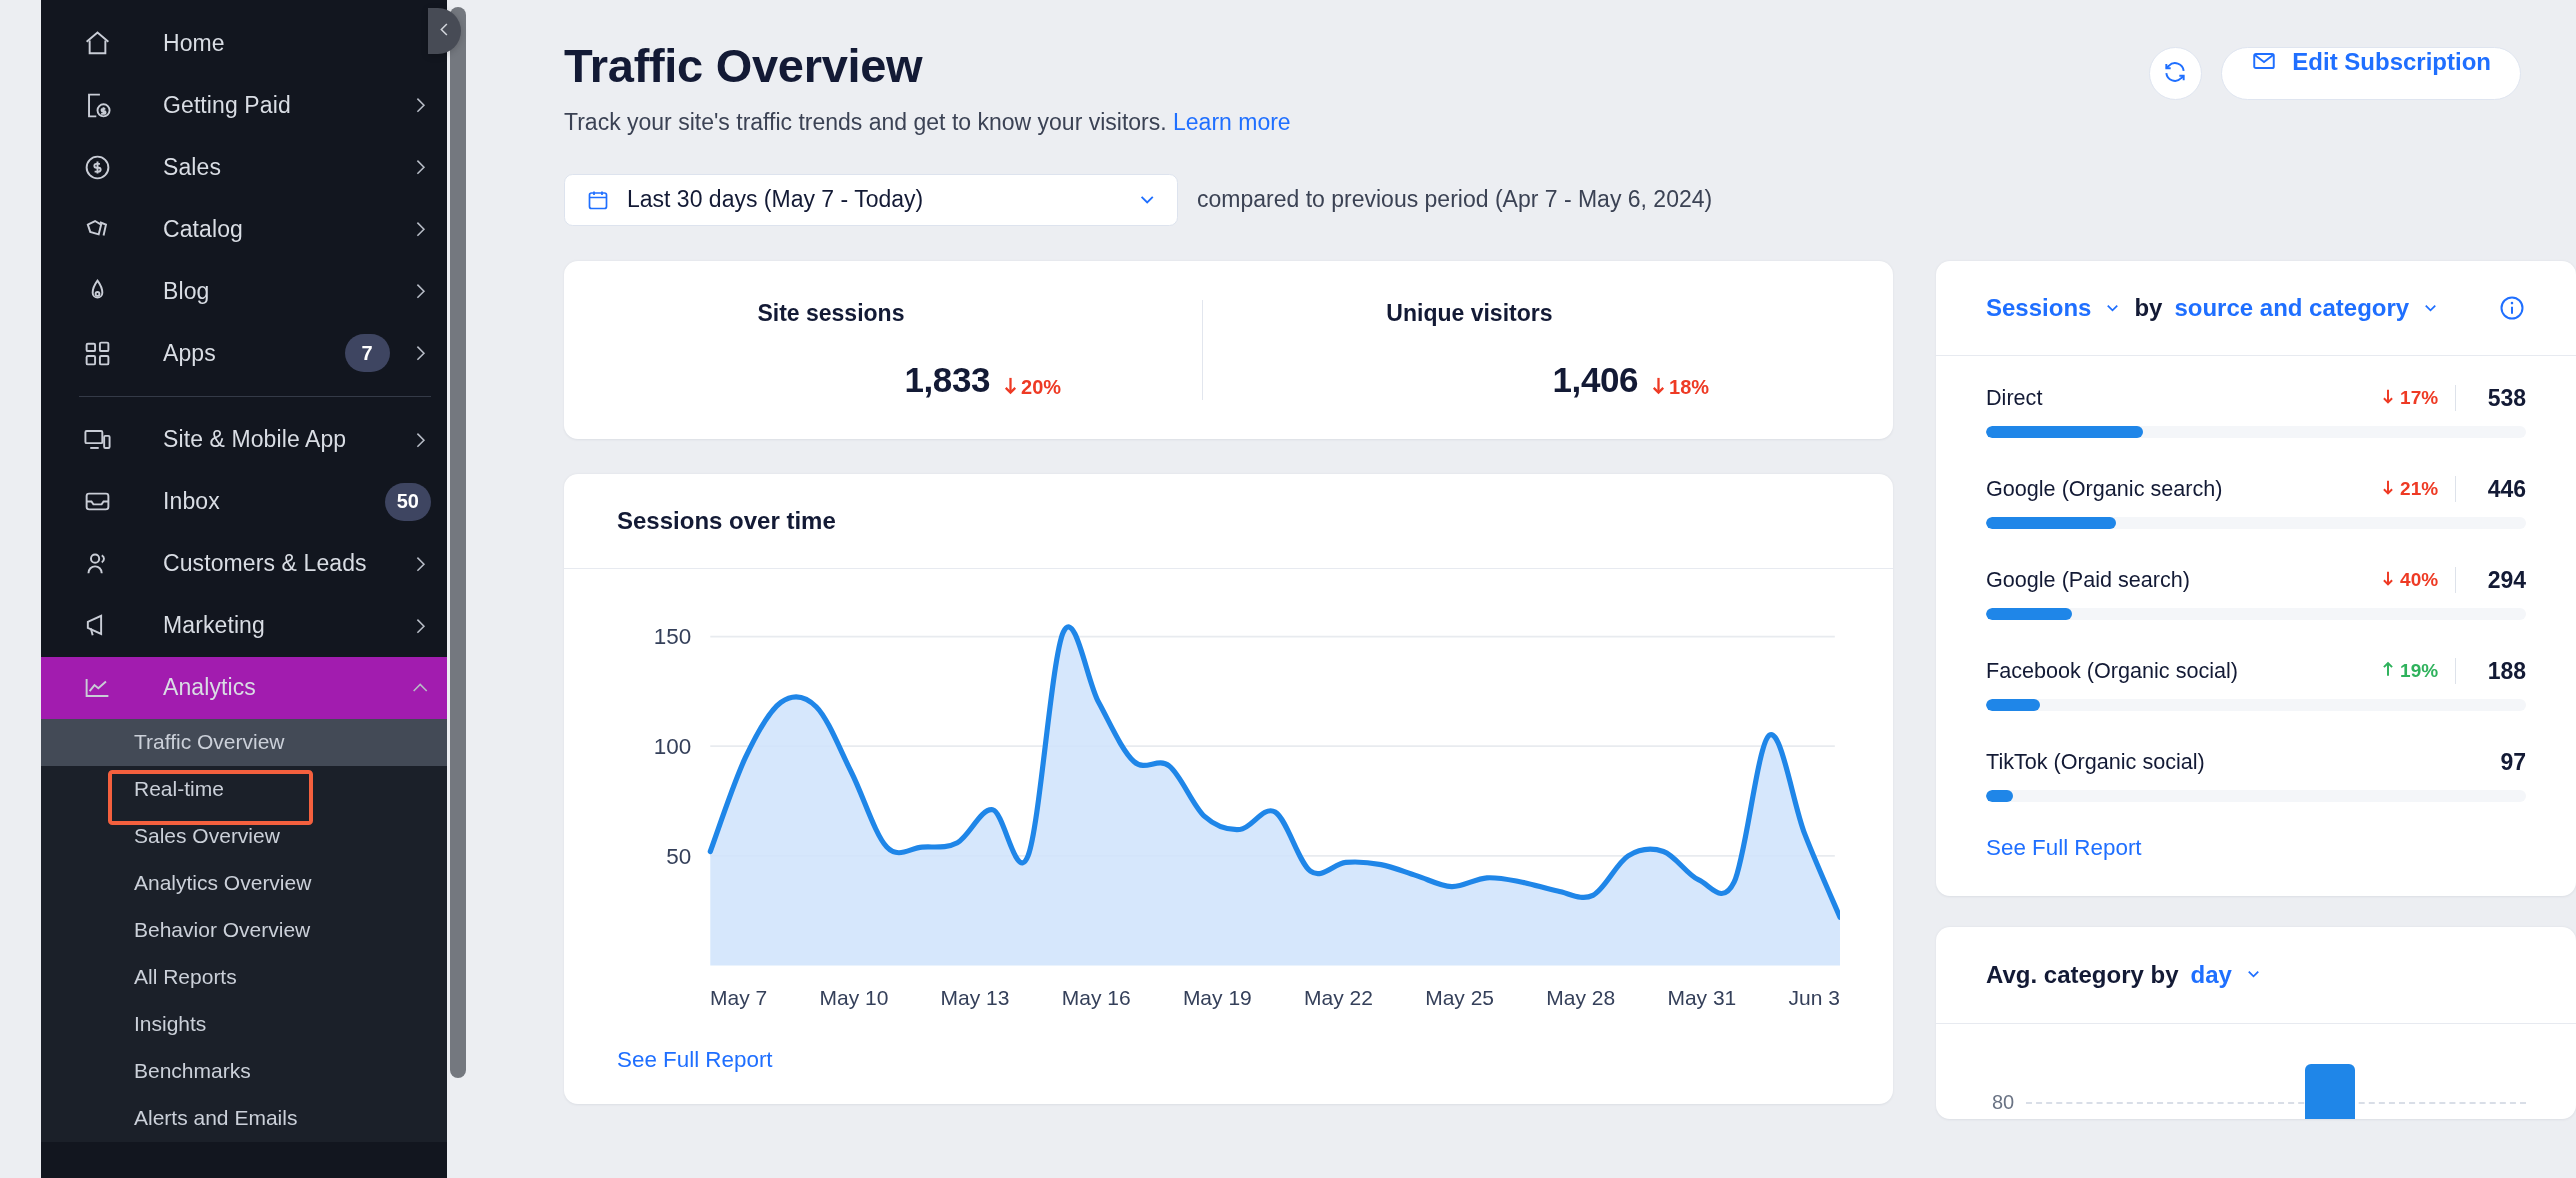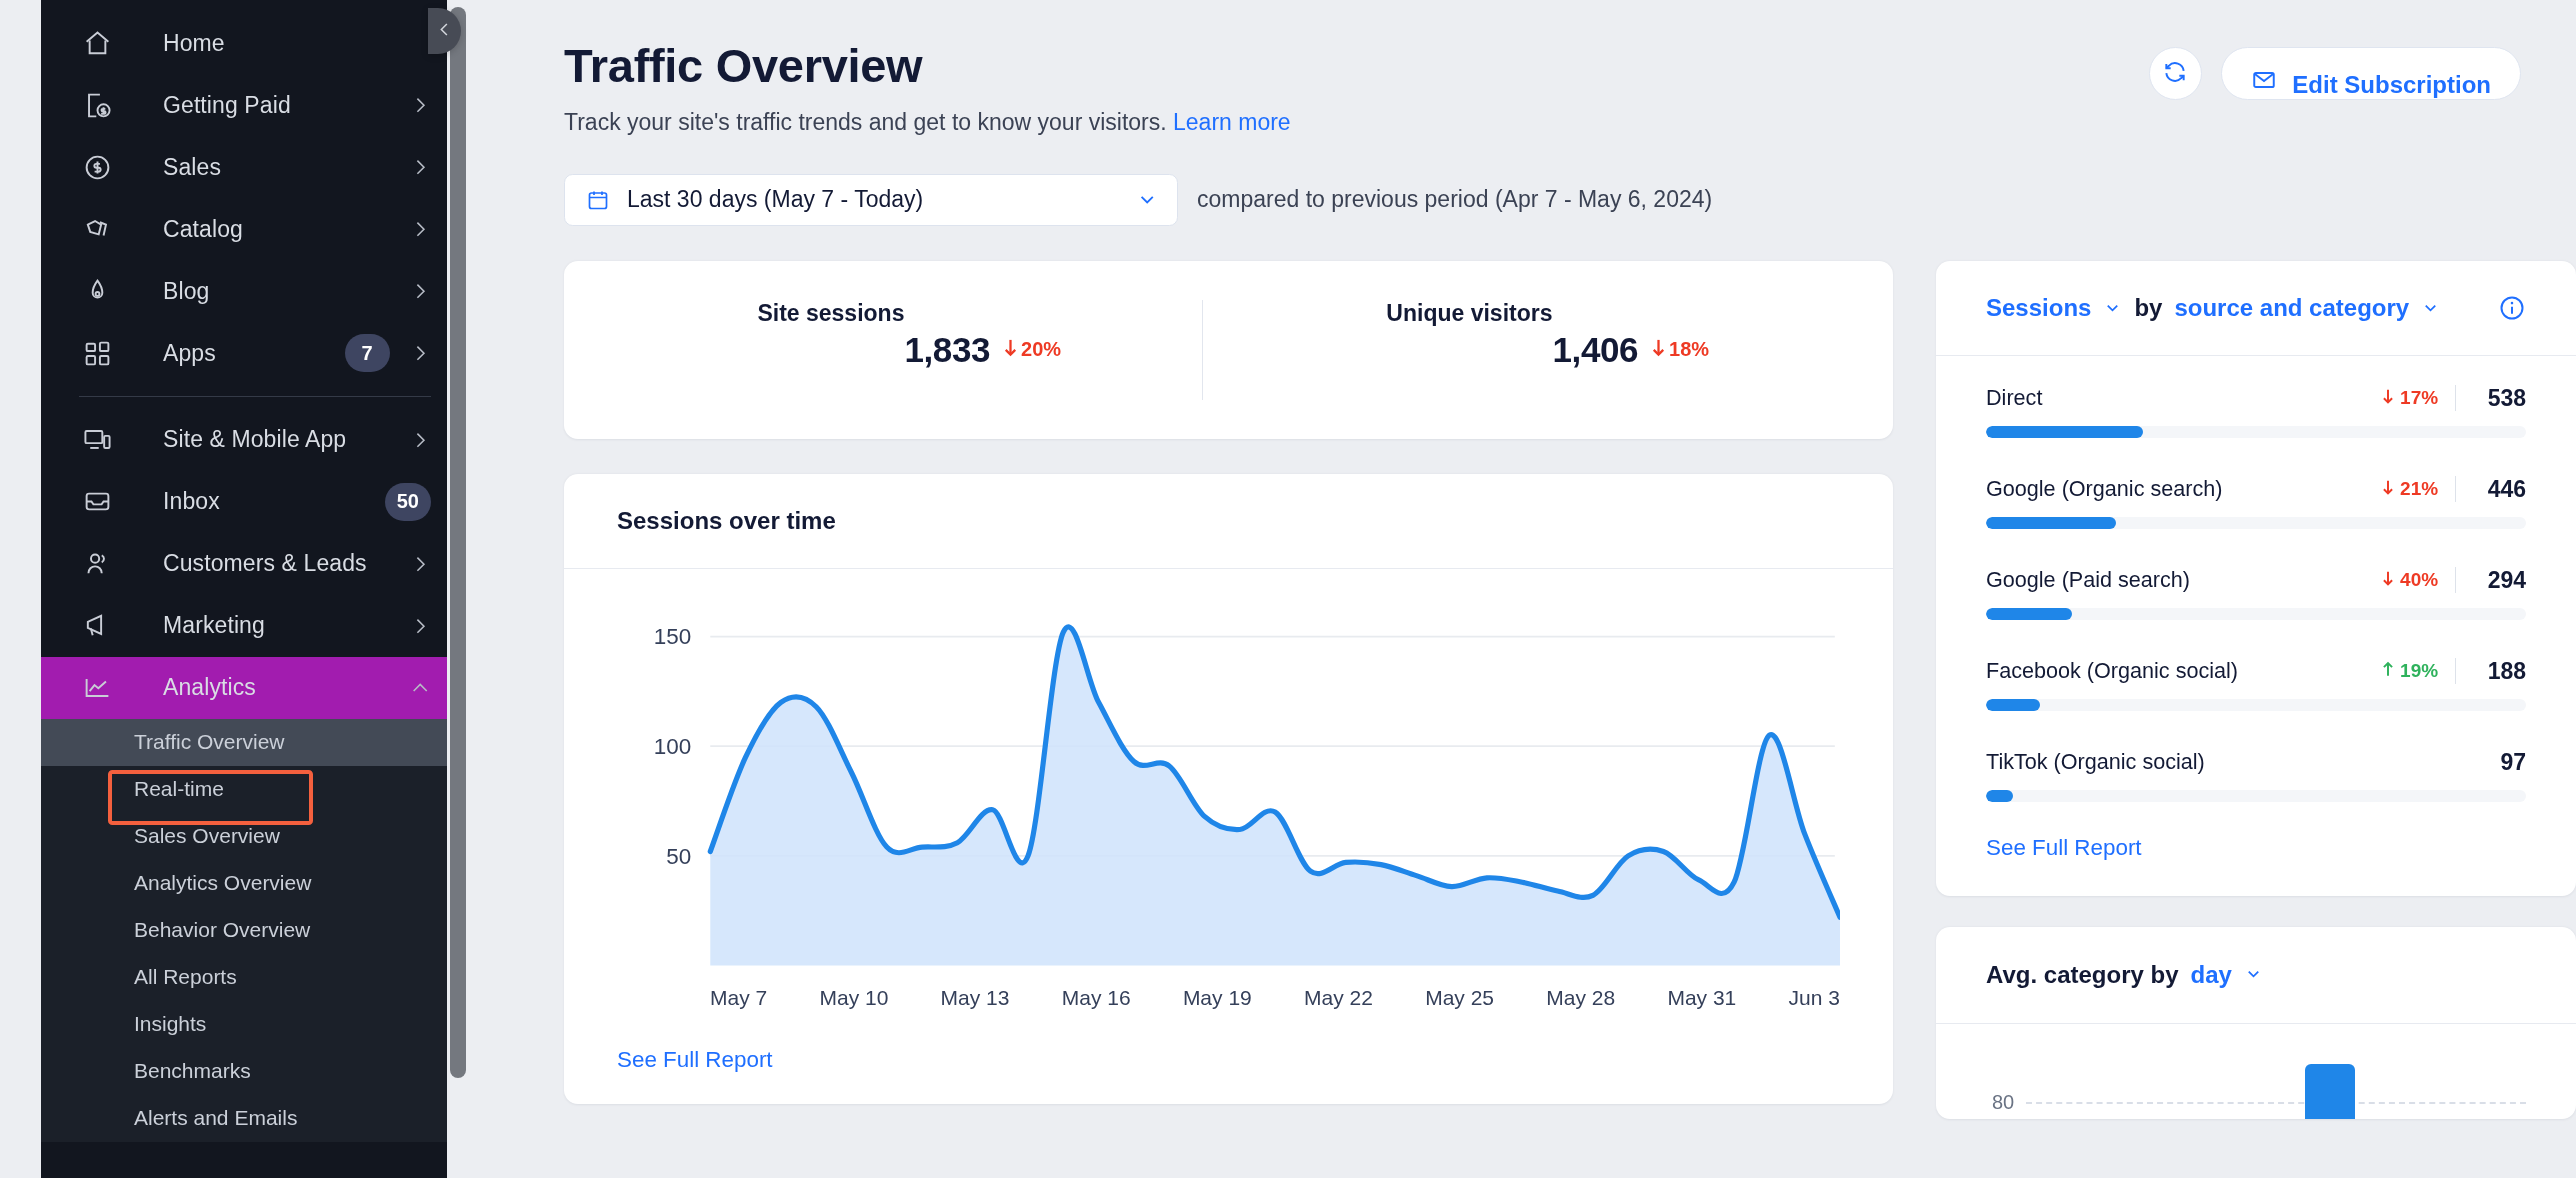--- a/index.html
+++ b/index.html
@@ -136,21 +136,21 @@
     background: #ffffff;
     border: 0.9px solid #dfe5f0;
     display: flex; align-items: center; justify-content: center;
     cursor: pointer;
   }
   .pill-btn {
     height: 53px;
     border-radius: 862px;
     background: #ffffff;
     border: 0.9px solid #dfe5f0;
-    display: flex; align-items: flex-end; gap: 15.5px;
+    display: flex; align-items: flex-start; gap: 15.5px;
     padding: 0 29px;
     cursor: pointer;
     font-size: 24px;
     font-weight: 700;
     color: #1f6fff;
     white-space: nowrap;
   }
 
   
   .date-row {
@@ -187,21 +187,21 @@
   }
   
   .kpi-card { height: 178px; display: flex; align-items: center; padding: 0 53px; }
   .kpi {
     flex: 1;
     display: flex; flex-direction: row; justify-content: center;
     height: 100px;
   }
   .kpi + .kpi { border-left: 0.9px solid #e2e6ee; padding-left: 53px; }
   .kpi-label { font-size: 23px; color: #131a35; font-weight: 700; }
-  .kpi-row { display: flex; align-items: center; gap: 12px; }
+  .kpi-row { display: flex; align-items: flex-end; gap: 12px; }
   .kpi-value { font-size: 35px; font-weight: 700; color: #131a35; letter-spacing: -0.4px; }
   .kpi-delta { font-size: 20px; font-weight: 700; display: flex; align-items: center; gap: 2px; }
   .kpi-delta.down { color: #ee3a24; }
 
   
   .chart-card { margin-top: 35px; }
   .card-head {
     height: 95px;
     display: flex; align-items: center;
     padding: 0 53px;

